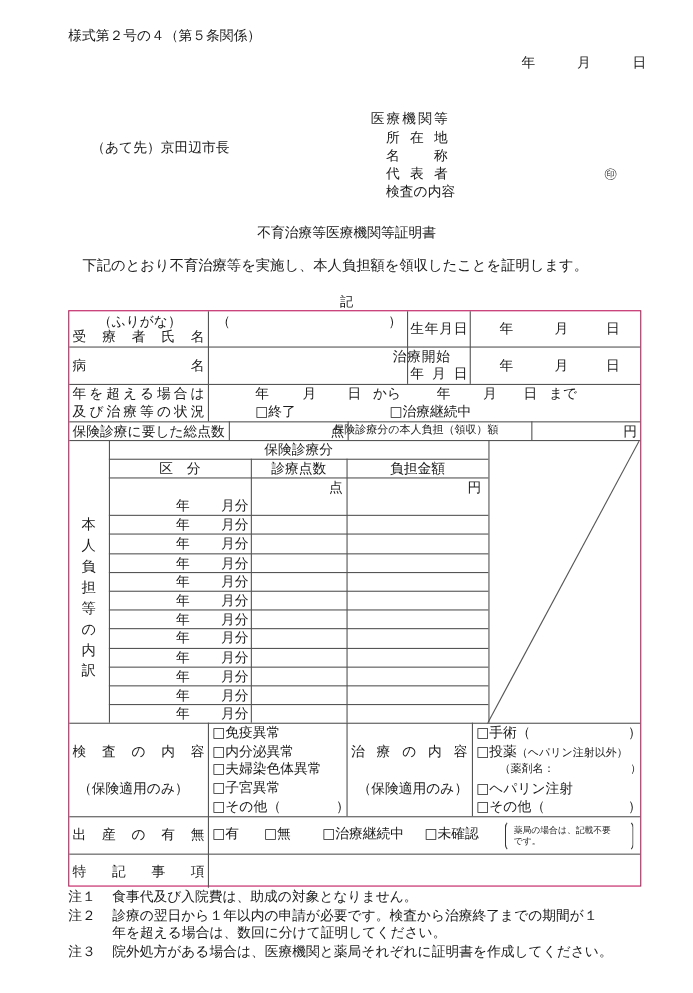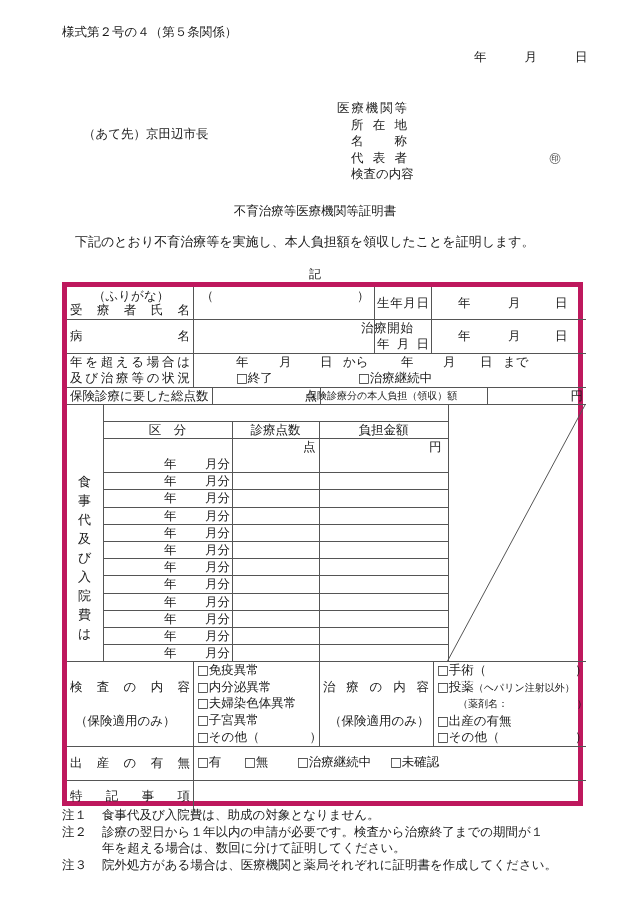--- a/index.html
+++ b/index.html
@@ -12,21 +12,21 @@
   .addressee { left: 83px; top: 85px; font-size: 12.5px; margin-top: 43px; }
   .inst-block { left: 337px; top: 102px; font-size: 12.5px; }
   .inst-block .row { height: 16.5px; }
   .inst-block .lbl { display: inline-block; width: 70px; text-align: justify; text-align-last: justify; font-family: Liberation Serif, serif; }
   .inst-block .lbl.sub { margin-left: 14px; width: 56px; }
   .seal { left: 549px; top: 152px; font-size: 12px; }
   .doc-title { left: 0; width: 630px; text-align: center; top: 205px; font-size: 12.5px; }
   .intro { left: 75px; top: 235px; font-size: 13px; }
   .ki { left: 0; width: 630px; text-align: center; top: 268px; font-size: 12px; }
 
-  .tbl { position: absolute; left: 62px; top: 282px; width: 521px; height: 524px; border: 5px solid #be185d; box-sizing: border-box; }
+  .tbl { position: absolute; left: 62px; top: 282px; width: 521px; height: 524px; border: 1px solid #be185d; box-sizing: border-box; }
   .hl { position: absolute; height: 0; border-top: 1px solid #555; }
   .vl { position: absolute; width: 0; border-left: 1px solid #555; }
   .t { position: absolute; white-space: nowrap; line-height: 1; font-size: 12.5px; }
   .just { display: inline-block; text-align: justify; text-align-last: justify; }
   .small { font-size: 10px; }
   .tiny { font-size: 8px; }
   .diag { position: absolute; left: 380px; top: 118px; width: 140px; height: 257px; }
   .bracket { position: absolute; border: 1px solid #333; border-radius: 6px; border-top-color: transparent; border-bottom-color: transparent; }
   .notes { left: 62px; font-size: 12.5px; }
   .notes .lbl { display: inline-block; width: 40px; }
@@ -137,21 +137,22 @@
 
   <div class="t" style="left:3px;top:103px">保険診療に要した総点数</div>
   <div style="position:absolute;left:146px;top:101px;width:106px;height:16px">
     <span class="t" style="right:2px;top:2px">点</span>
   </div>
   <div class="t small" style="left:240px;top:104px">保険診療分の本人負担（領収）額</div>
   <div style="position:absolute;left:421px;top:101px;width:98px;height:16px">
     <span class="t" style="right:3px;top:2px">円</span>
   </div>
 
-  <div class="t" style="left:11px;top:185px;font-size:13px;line-height:19px;white-space:normal;width:14px">食事代及び入院費は</div>
+  <div class="t" style="left:11px;top:185px;font-size:13px;line-height:19px;white-space:normal;width:14px">本人負担等の内訳</div>
+  <div class="t" style="left:36px;width:345px;text-align:center;top:120px">保険診療分</div>
   <div class="t" style="left:36px;width:129px;text-align:center;top:137px">区　分</div>
   <div class="t" style="left:165px;width:87px;text-align:center;top:137px">診療点数</div>
   <div class="t" style="left:252px;width:129px;text-align:center;top:137px">負担金額</div>
   <div class="t" style="left:236px;top:154px">点</div>
   <div class="t" style="left:362px;top:154px">円</div>
   <div id="brk-rows">
       <div style="position: absolute; left: 37px; top: 168px; width: 343px; height: 17.2px;">
         <span class="t" style="left:60px;top:3px">年</span>
         <span class="t" style="left:101px;top:3px">月分</span>
       </div>
@@ -212,29 +213,33 @@
     </div>
   <div class="t just" style="left:256px;top:394px;width:106px">治療の内容</div>
   <div class="t" style="left:262px;top:428px">（保険適用のみ）</div>
   <div class="t" style="left:370px;top:377px">□手術（</div>
   <div class="t" style="left:508px;top:377px">）</div>
   <div class="t" style="left:370px;top:394px">
     <span>□投薬</span><span class="small">（ヘパリン注射以外）</span>
   </div>
   <div class="t small" style="left:391px;top:412px">（薬剤名：</div>
   <div class="t small" style="left:510px;top:412px">）</div>
-  <div class="t" style="left:370px;top:428px">□出産の有無</div>
+  <div class="t" style="left:370px;top:428px">□ヘパリン注射</div>
   <div class="t" style="left:370px;top:444px">□その他（</div>
   <div class="t" style="left:508px;top:444px">）</div>
 
   <div class="t just" style="left:3px;top:470px;width:120px">出産の有無</div>
   <div class="t" style="left:130px;top:469px">□有</div>
   <div class="t" style="left:177px;top:469px">□無</div>
   <div class="t" style="left:230px;top:469px">□治療継続中</div>
   <div class="t" style="left:323px;top:469px">□未確認</div>
+  <div class="bracket" style="left:396px;top:463px;width:115px;height:26px">
+    <div class="t tiny" style="left:7px;top:4px">薬局の場合は、記載不要</div>
+    <div class="t tiny" style="left:7px;top:14px">です。</div>
+  </div>
 
   <div class="t just" style="left:3px;top:503px;width:120px">特記事項</div>
   <div style="position:absolute;left:128px;top:494px;width:390px;height:28px"></div>
 </div>
 
 <div id="notes">
     <div class="abs notes" style="top: 809px;"><span class="lbl">注１</span><span>食事代及び入院費は、助成の対象となりません。</span></div>
     <div class="abs notes" style="top: 825.5px;"><span class="lbl">注２</span><span>診療の翌日から１年以内の申請が必要です。検査から治療終了までの期間が１</span></div>
     <div class="abs notes" style="top: 842px;"><span class="lbl"></span><span>年を超える場合は、数回に分けて証明してください。</span></div>
     <div class="abs notes" style="top: 858.5px;"><span class="lbl">注３</span><span>院外処方がある場合は、医療機関と薬局それぞれに証明書を作成してください。</span></div>

